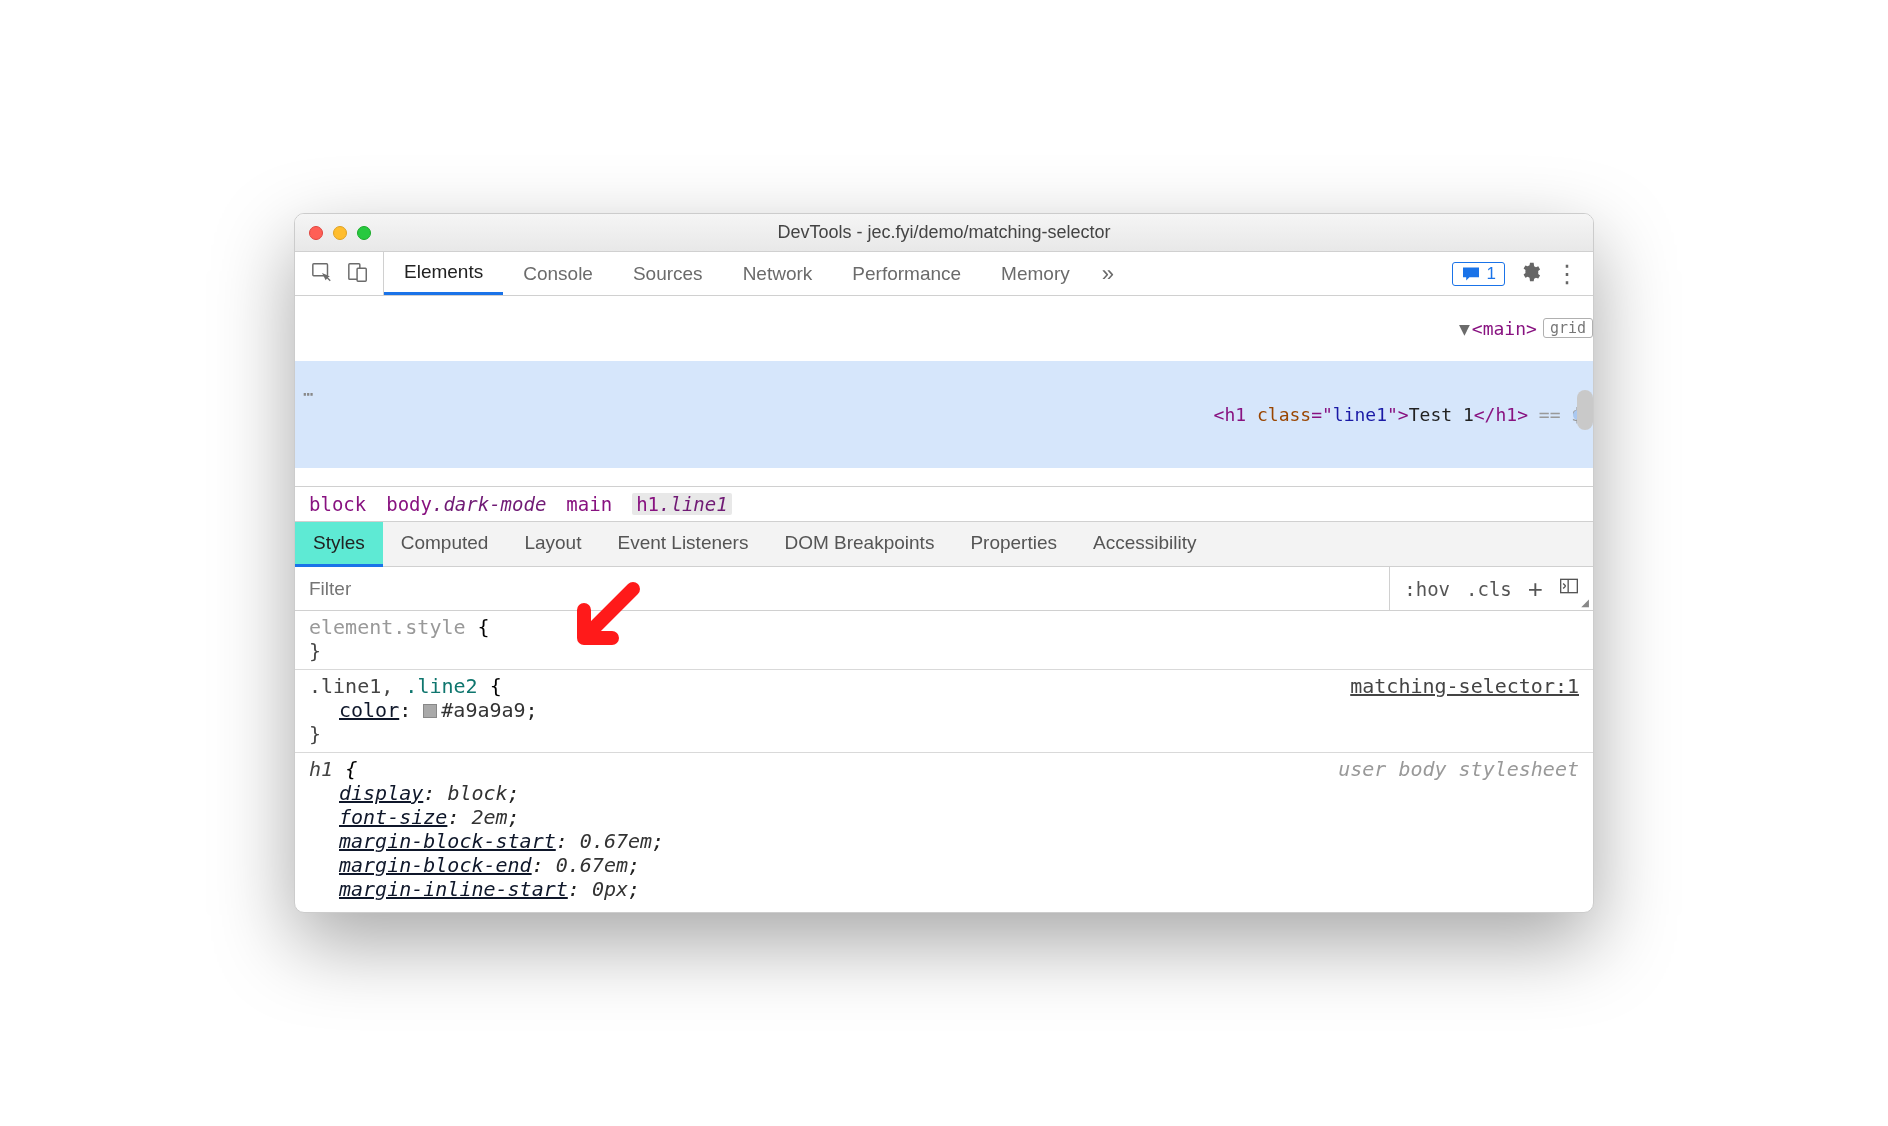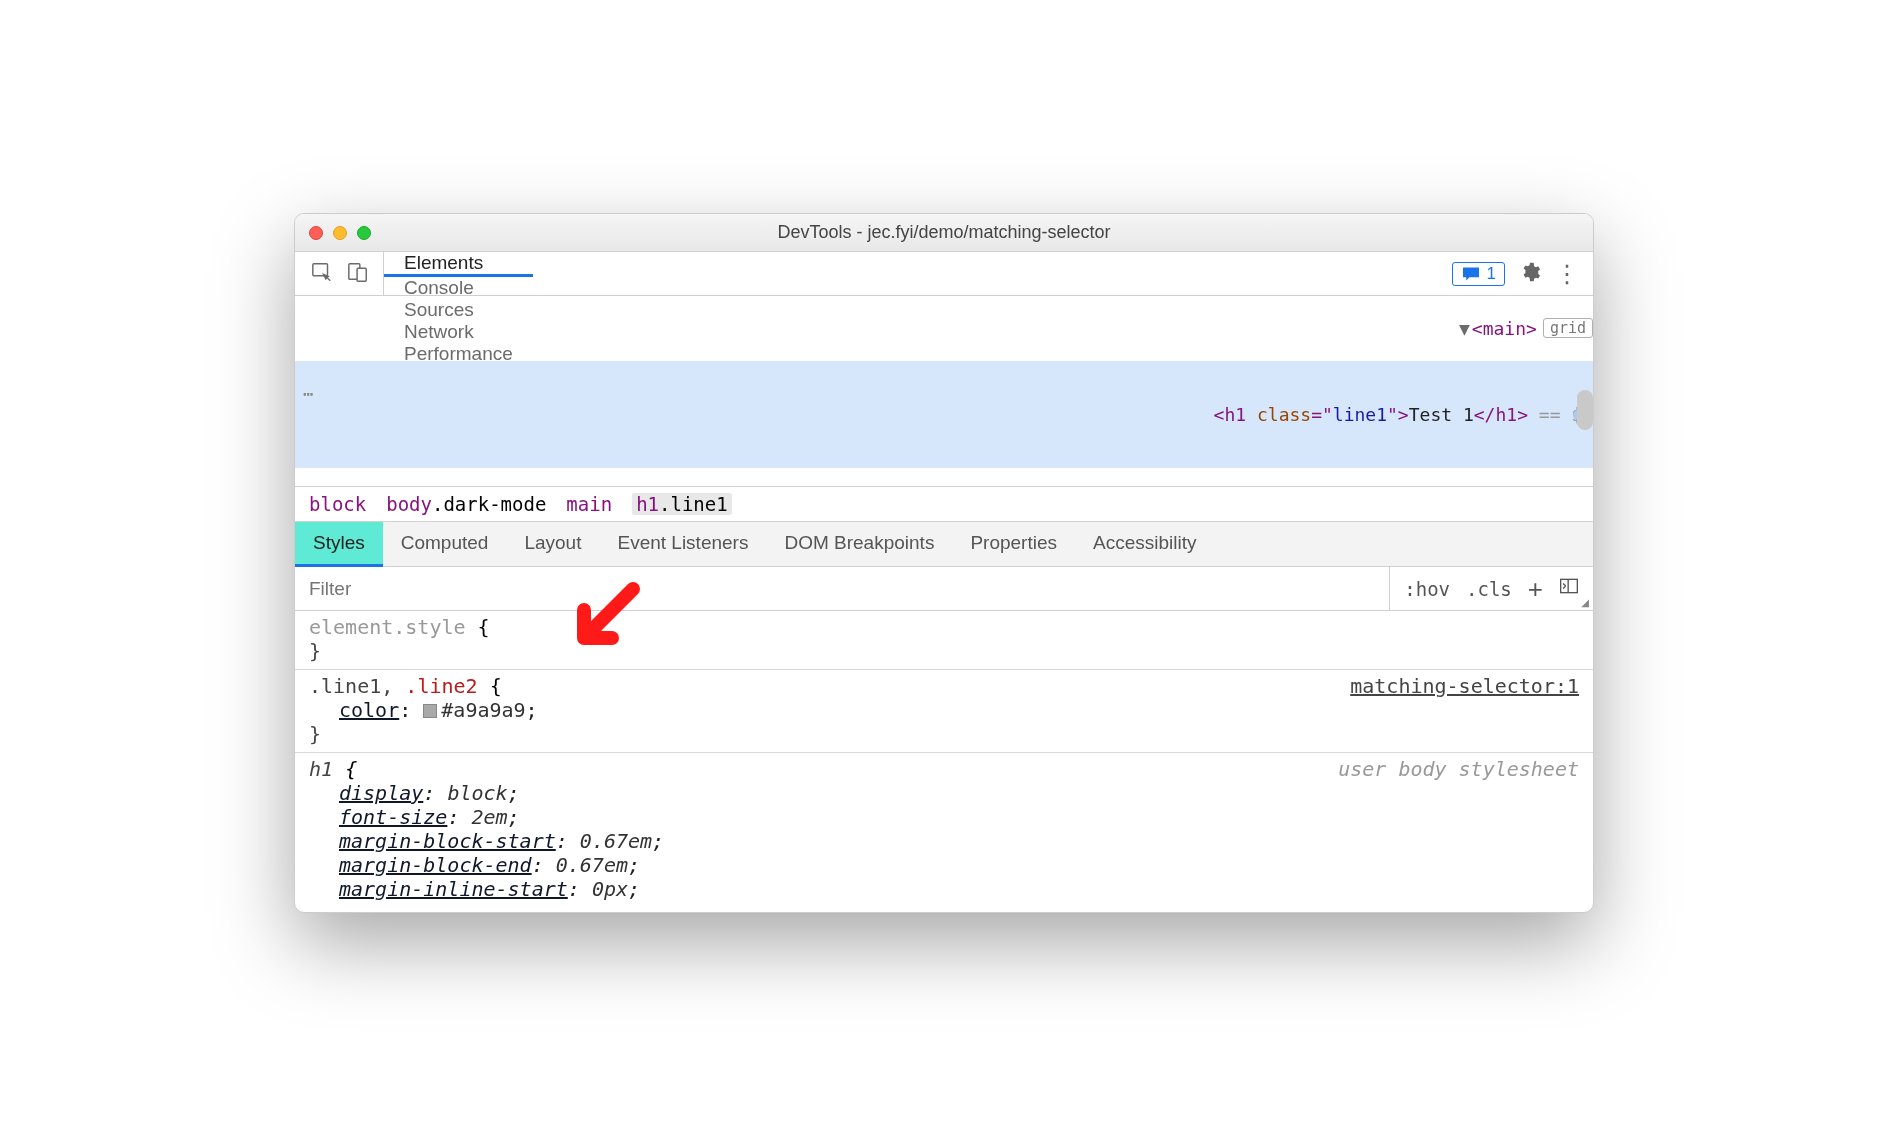--- a/index.html
+++ b/index.html
@@ -22,57 +22,57 @@
   .dot.red{background:#ff5f56;border:1px solid #e0443e;}
   .dot.yellow{background:#ffbd2e;border:1px solid #dea123;}
   .dot.green{background:#27c93f;border:1px solid #1aab29;}
   .title { position:absolute; left:0; right:0; text-align:center; font-size:18px; color:#444; pointer-events:none; }
   .toolbar {
     height: 44px; border-bottom:1px solid #d0d0d0;
     display:flex; align-items:stretch; padding:0 10px;
   }
   .tool-left { display:flex; align-items:center; gap:14px; padding:0 6px; }
   .tool-left svg { width:22px; height:22px; stroke:#6b6b6b; fill:none; stroke-width:1.6; }
-  .tabs { display:flex; align-items:stretch; border-left:1px solid #d0d0d0; margin-left:8px;flex-direction:column; }
+  .tabs { display:flex; align-items:stretch; border-left:1px solid #d0d0d0; margin-left:8px; }
   .tab { padding:0 20px; display:flex; align-items:center; font-size:19px; color:#6b6b6b; cursor:pointer; }
   .tab.active { color:#222; border-bottom:3px solid #1a73e8; }
   .more { padding:0 12px; display:flex; align-items:center; color:#6b6b6b; font-size:22px; }
   .tool-right { margin-left:auto; display:flex; align-items:center; gap:14px; padding:0 4px; }
   .errbox { border:1px solid #1a73e8; border-radius:3px; padding:1px 8px; display:flex; align-items:center; gap:6px; color:#1a73e8; font-size:17px; font-weight:500;}
   .errbox svg{width:20px;height:16px;fill:#1a73e8;}
   .gear, .kebab { color:#666; }
   .gear svg{width:22px;height:22px;fill:#666;}
   .kebab { font-size:24px; line-height:0; letter-spacing:0; }
   .dom-area { position:relative; font-family: Menlo, Consolas, monospace; font-size:18px;text-align:right; }
   .dom-line { padding:1px 0 1px 60px; white-space:pre; color:#333;}
   .dom-line.selected { background:#d6e6fb; }
   .dom-line .ellipsis { position:absolute; left:8px; color:#888; }
   .tagname{color:#881280;} .attrname{color:#994500;} .attrval{color:#1a1aa6;} .punct{color:#881280;}
   .text{color:#222;} .eq{color:#999;}
   .badge{display:inline-block;border:1px solid #b0b0b0;border-radius:3px;background:#fff;padding:0 6px;font-size:15px;color:#777;vertical-align:2px;margin-left:6px;}
   .caret{color:#6b6b6b; margin-right:2px;}
   .selected-dot{position:absolute;right:10px;top:50%;width:10px;height:10px;border-radius:50%;background:#aac8f0;transform:translateY(-50%);}
   .breadcrumbs { border-top:1px solid #d0d0d0;border-bottom:1px solid #d0d0d0; padding:6px 14px; font-family: Menlo, Consolas, monospace; font-size:19px; display:flex; gap:20px;}
   .bc-item{color:#881280;cursor:pointer;}
-  .bc-item .cls{color:#000000;}
+  .bc-item .cls{color:#701a75;font-style:italic;}
   .bc-item.selected{background:#e8e8e8;padding:0 4px;border-radius:2px;}
   .subtabs { display:flex; background:#f3f3f3; border-bottom:1px solid #d0d0d0; }
   .subtab { padding:10px 18px; font-size:19px; color:#555; cursor:pointer;}
   .subtab.active { background:#5eead4; color:#222; border-bottom:3px solid #1a73e8; margin-bottom:-1px;}
   .filterbar { display:flex; align-items:center; border-bottom:1px solid #d0d0d0; height:44px; position:relative;}
   .filter-input { flex:1; border:none; outline:none; font-size:19px; padding:0 14px; color:#888;}
   .filter-tools { display:flex; align-items:center; gap:16px; padding:0 14px; color:#555; font-size:19px; border-left:1px solid #d0d0d0; height:100%;}
   .filter-tools .t{cursor:pointer;font-family: Menlo, Consolas, monospace;}
   .filter-tools .plus{font-size:26px;line-height:0;cursor:pointer;}
   .filter-tools svg{width:20px;height:20px;fill:none;stroke:#555;stroke-width:1.6;cursor:pointer;}
   .corner{position:absolute;right:4px;bottom:2px;font-size:10px;color:#888;}
   .styles { flex:1; overflow:auto; font-family: Menlo, Consolas, monospace; font-size:20px; position:relative;}
   .rule { border-bottom:1px solid #d9d9d9; padding:4px 14px 6px;}
   .rule .header{display:flex;justify-content:space-between;align-items:flex-start;}
-  .selector{color:#444;} .selector .dim{color:#b91c1c;}
+  .selector{color:#444;} .selector .dim{color:#0f766e;}
   .source-link{color:#444;text-decoration:underline;cursor:pointer;}
   .ua-link{color:#999;font-style:italic;}
   .decl{padding-left:30px;color:#222;}
   .decl .prop{color:#0f172a;text-decoration:underline;}
   .decl .val{color:#333;}
   .swatch{display:inline-block;width:14px;height:14px;border:1px solid #888;vertical-align:-1px;margin-right:4px;}
   .tri{display:inline-block;margin-right:4px;color:#888;}
   .ital{font-style:italic;}
   .close-brace{color:#444;}
   .arrow{

